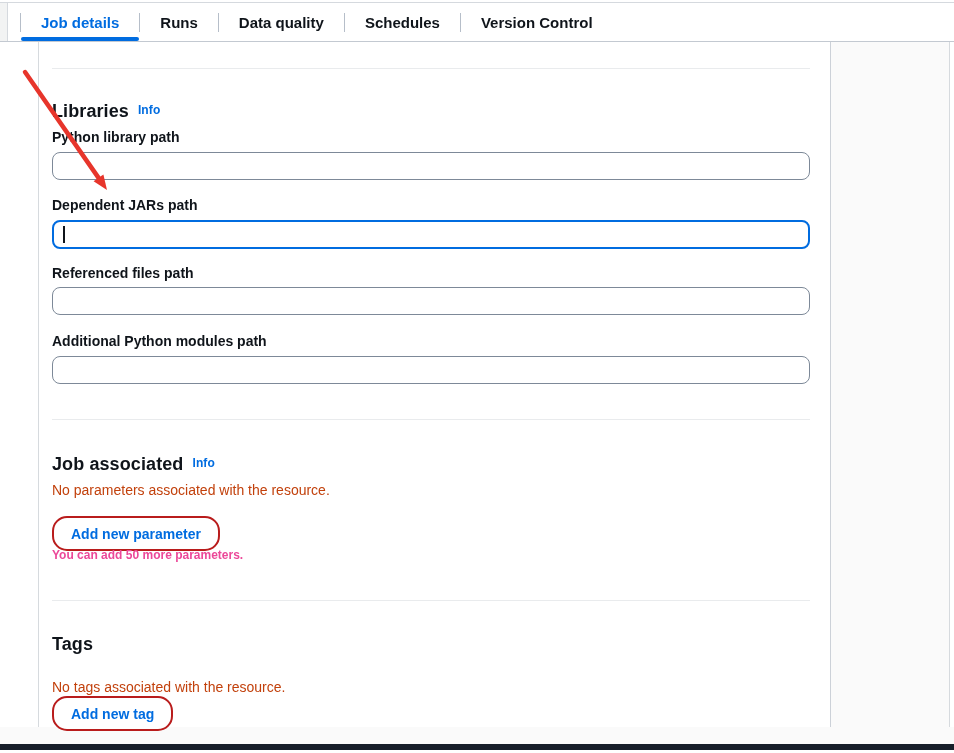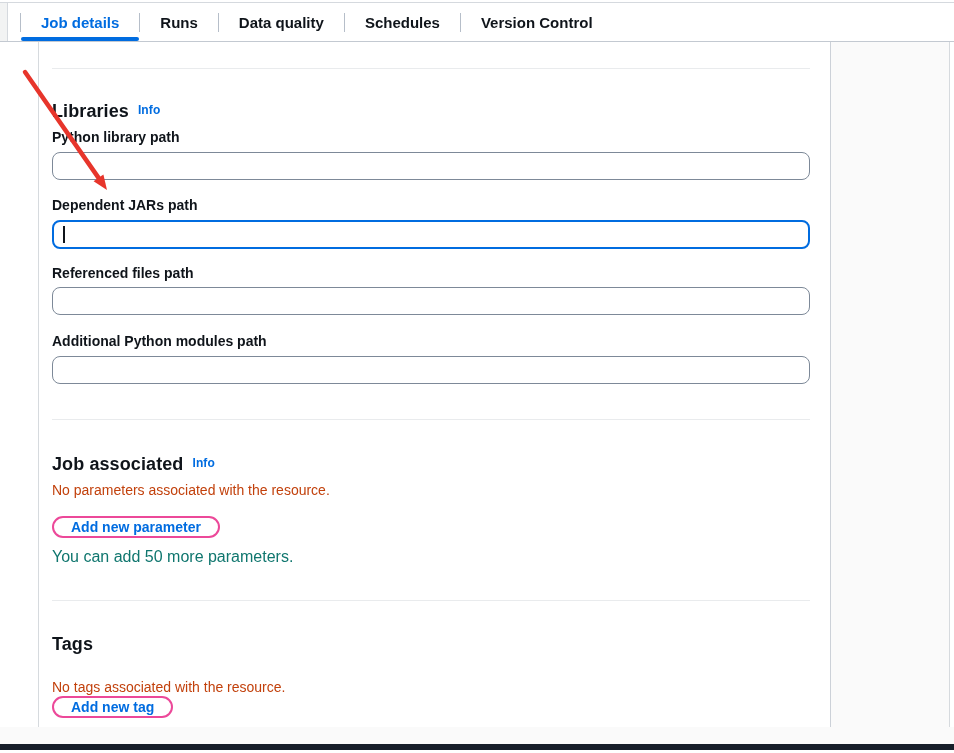--- a/index.html
+++ b/index.html
@@ -28,22 +28,22 @@
   .divider { position:absolute; left:52px; width:758px; height:1px; background:#e9ebed; }
   .section-title { position:absolute; left:52px; font-size:18px; font-weight:700; color:#0f141a; letter-spacing:.1px; }
   .info-link { font-size:12px; font-weight:700; color:#006ce0; margin-left:9px; vertical-align:3px; cursor:pointer; }
   .field-label { position:absolute; left:52px; font-size:14px; font-weight:700; color:#0f141a; }
   .text-input { position:absolute; left:52px; width:758px; height:28px; border:1px solid #7d8998; border-radius:8px; background:#fff; font-family:inherit; font-size:14px; color:#0f141a; padding:0 11px; outline:none; }
   .text-input.focused { height:29px; border:2px solid #006ce0; }
   .input-wrap { position:absolute; left:52px; width:758px; }
   .input-wrap .text-input { position:static; display:block; width:758px; }
   .caret { position:absolute; left:11px; top:6px; width:1.5px; height:17px; background:#0f141a; }
   .body-text { position:absolute; left:52px; font-size:14px; color:#c2410c; }
-  .hint-text { position:absolute; left:52px; font-size:16px; color:#0f766e; }
-  .pill-btn { position:absolute; left:52px; height:22px; display:inline-flex; align-items:center; padding:0 17px; border:2px solid #ec4899; border-radius:15px; background:#fff; color:#006ce0; font-family:inherit; font-size:14px; font-weight:700; cursor:pointer; white-space:nowrap; }
+  .hint-text { position:absolute; left:52px; font-size:12px; color:#ec4899;font-weight:bold; }
+  .pill-btn { position:absolute; left:52px; height:35px; display:inline-flex; align-items:center; padding:0 17px; border:2px solid #b91c1c; border-radius:15px; background:#fff; color:#006ce0; font-family:inherit; font-size:14px; font-weight:700; cursor:pointer; white-space:nowrap; }
 
   
   .annotation-arrow { position:absolute; left:0; top:0; width:140px; height:210px; pointer-events:none; z-index:10; }
 </style>
 </head>
 <body>
 
 <div id="root">
 
   <div class="top-border"></div>

